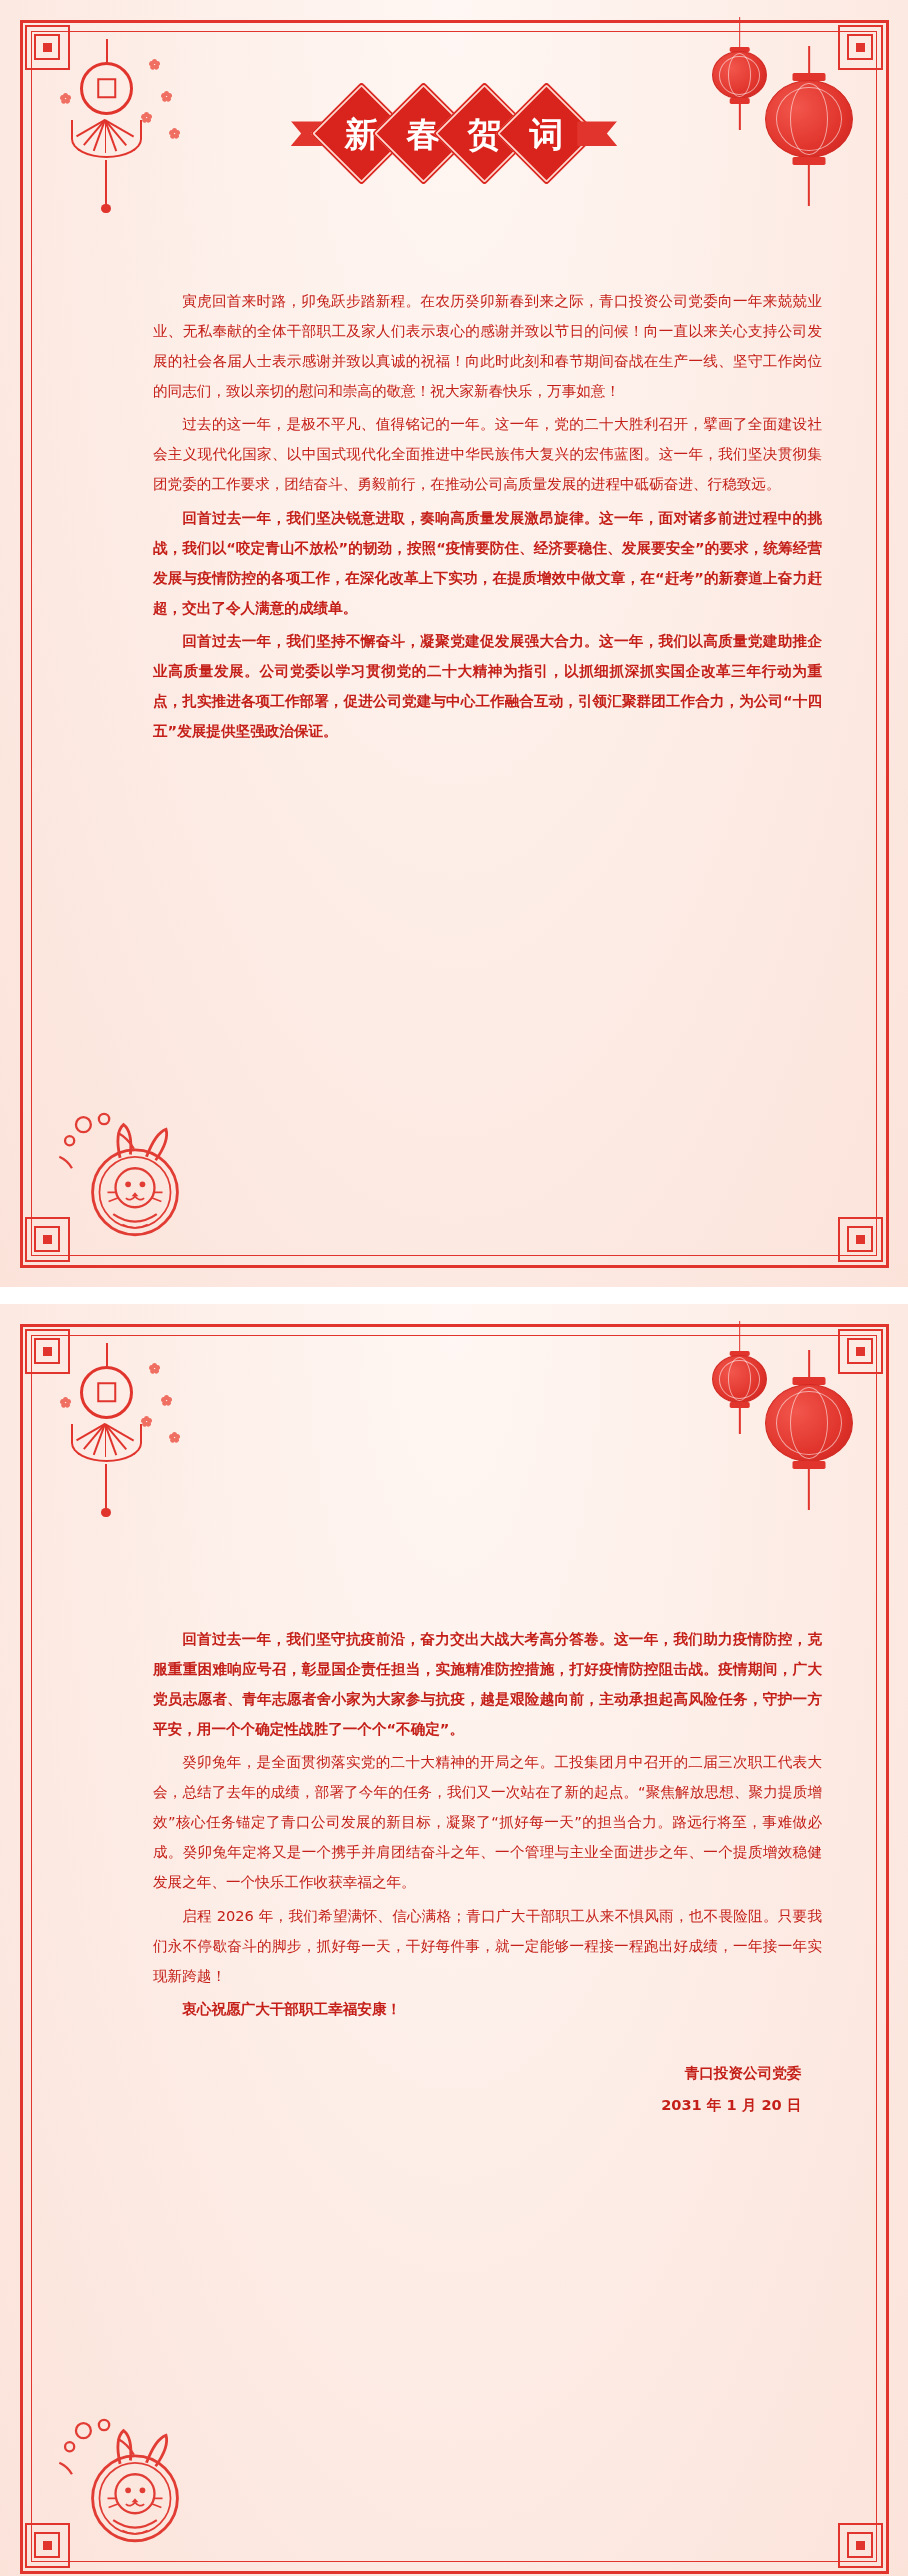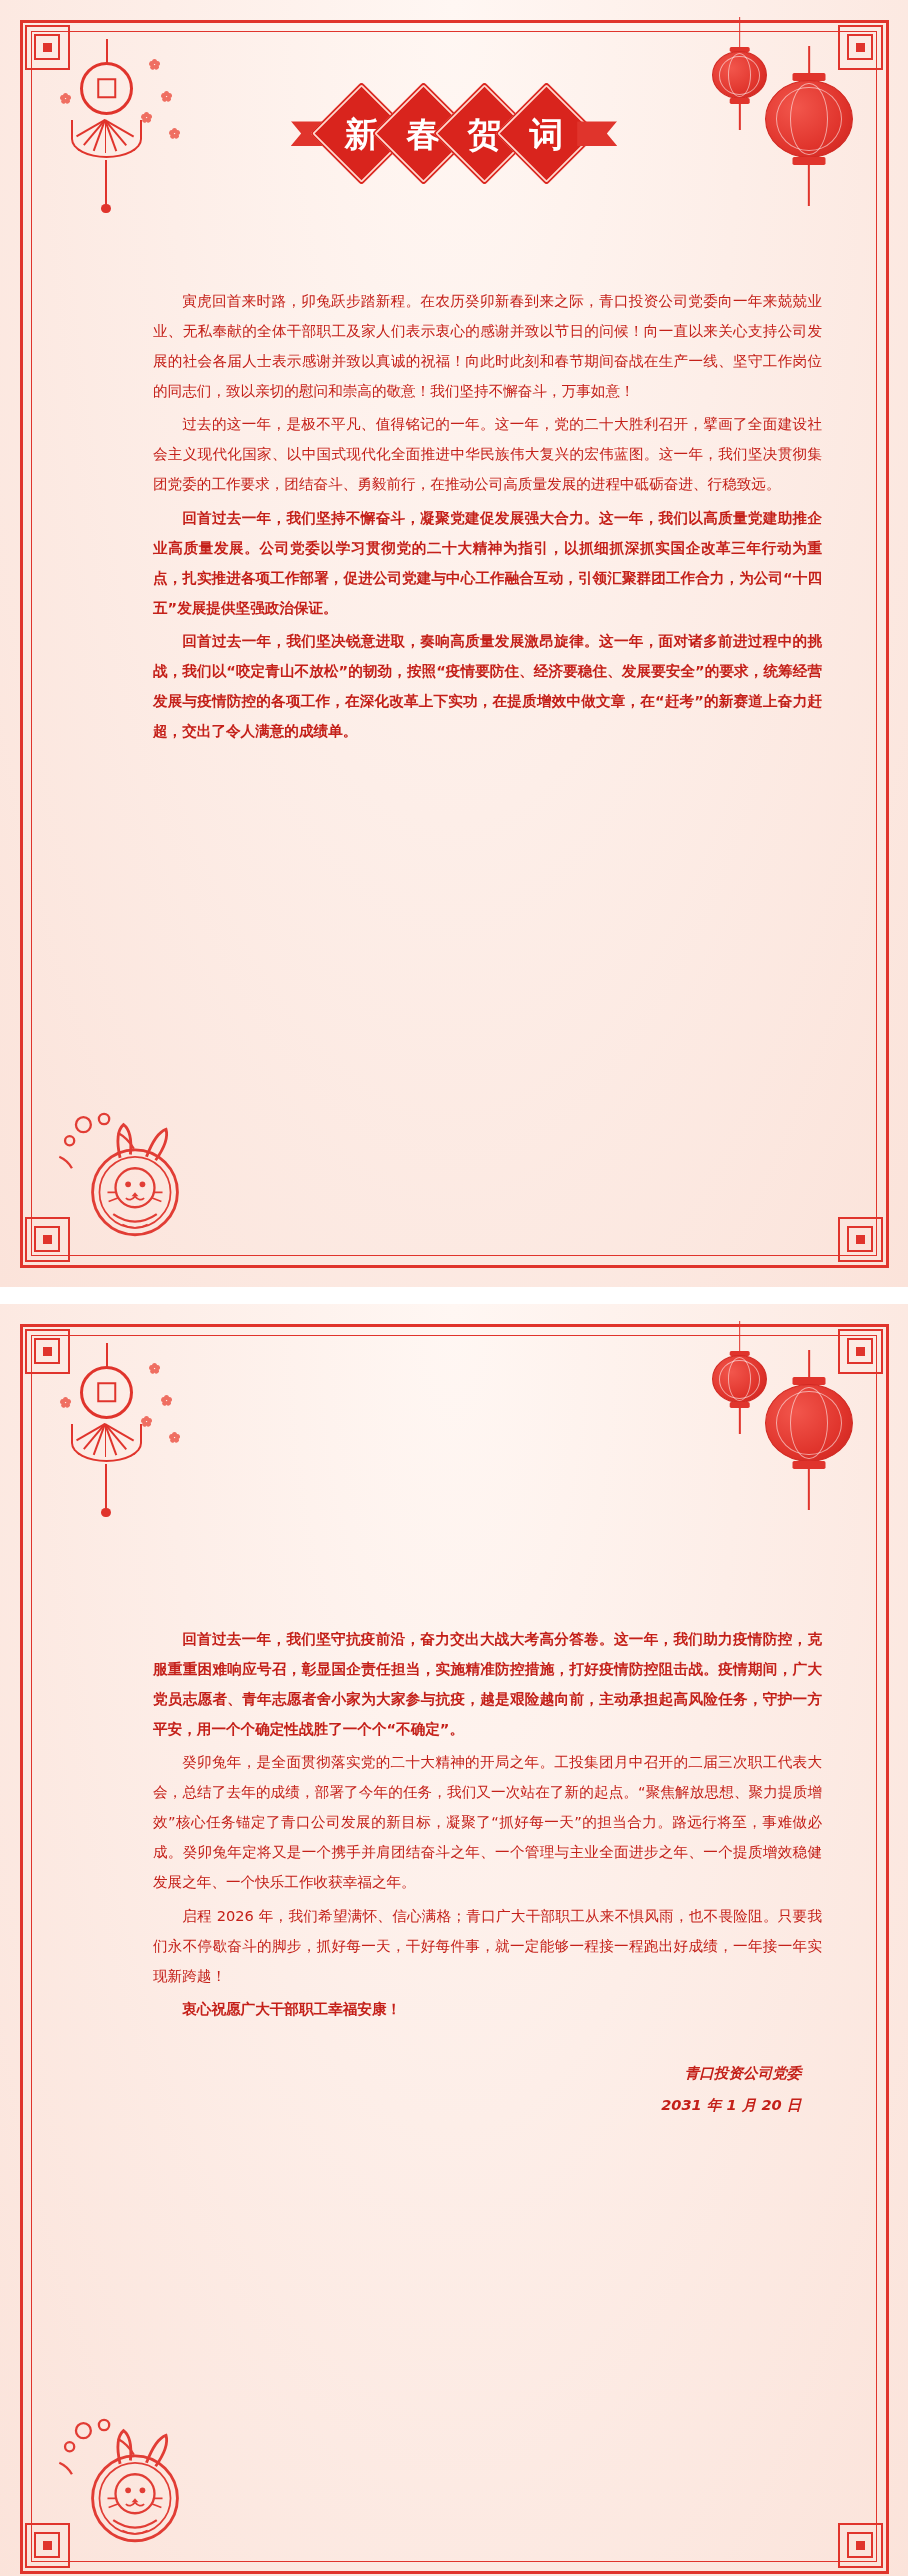--- a/index.html
+++ b/index.html
@@ -301,21 +301,20 @@
     font-weight: bold;
   }
   .sign {
     margin-top: 33px;
     text-align: right;
     padding-right: 20.6px;
     font-weight: bold;
   }
   .sign div {
     line-height: 32px;
-    font-style: italic;
   }
 </style>
 </head>
 <body>
 
 <div class="page page1">
 
   <div class="frame-outer"></div>
   <div class="frame-inner"></div>
 
@@ -418,24 +417,24 @@
     <div class="title-diamond">
         <span>贺</span>
       </div>
     <div class="title-diamond">
         <span>词</span>
       </div>
     <div class="title-banner-right"></div>
   </div>
 
   <div class="content">
-    <p>寅虎回首来时路，卯兔跃步踏新程。在农历癸卯新春到来之际，青口投资公司党委向一年来兢兢业业、无私奉献的全体干部职工及家人们表示衷心的感谢并致以节日的问候！向一直以来关心支持公司发展的社会各届人士表示感谢并致以真诚的祝福！向此时此刻和春节期间奋战在生产一线、坚守工作岗位的同志们，致以亲切的慰问和崇高的敬意！我们坚持不懈奋斗，万事如意！</p>
+    <p>寅虎回首来时路，卯兔跃步踏新程。在农历癸卯新春到来之际，青口投资公司党委向一年来兢兢业业、无私奉献的全体干部职工及家人们表示衷心的感谢并致以节日的问候！向一直以来关心支持公司发展的社会各届人士表示感谢并致以真诚的祝福！向此时此刻和春节期间奋战在生产一线、坚守工作岗位的同志们，致以亲切的慰问和崇高的敬意！祝大家新春快乐，万事如意！</p>
     <p>过去的这一年，是极不平凡、值得铭记的一年。这一年，党的二十大胜利召开，擘画了全面建设社会主义现代化国家、以中国式现代化全面推进中华民族伟大复兴的宏伟蓝图。这一年，我们坚决贯彻集团党委的工作要求，团结奋斗、勇毅前行，在推动公司高质量发展的进程中砥砺奋进、行稳致远。</p>
+    <p><b>回首过去一年，我们坚决锐意进取，奏响高质量发展激昂旋律。</b><b>这一年，面对诸多前进过程中的挑战，我们以“咬定青山不放松”的韧劲，按照“疫情要防住、经济要稳住、发展要安全”的要求，统筹经营发展与疫情防控的各项工作，在深化改革上下实功，在提质增效中做文章，在“赶考”的新赛道上奋力赶超，交出了令人满意的成绩单。</b></p>
     <p><b>回首过去一年，我们坚持不懈奋斗，凝聚党建促发展强大合力。</b><b>这一年，我们以高质量党建助推企业高质量发展。公司党委以学习贯彻党的二十大精神为指引，以抓细抓深抓实国企改革三年行动为重点，扎实推进各项工作部署，促进公司党建与中心工作融合互动，引领汇聚群团工作合力，为公司“十四五”发展提供坚强政治保证。</b></p>
-    <p><b>回首过去一年，我们坚决锐意进取，奏响高质量发展激昂旋律。</b><b>这一年，面对诸多前进过程中的挑战，我们以“咬定青山不放松”的韧劲，按照“疫情要防住、经济要稳住、发展要安全”的要求，统筹经营发展与疫情防控的各项工作，在深化改革上下实功，在提质增效中做文章，在“赶考”的新赛道上奋力赶超，交出了令人满意的成绩单。</b></p>
   </div>
 
   <svg class="rabbit" viewBox="0 0 300 230">
     <g fill="none" stroke="#e0342c" stroke-width="5">
 
       <g stroke-width="4">
         <circle cx="60" cy="22" r="13"></circle>
         <circle cx="96" cy="12" r="9"></circle>
         <circle cx="36" cy="50" r="8"></circle>
         <path d="M120 36 q18 10 28 28"></path>

